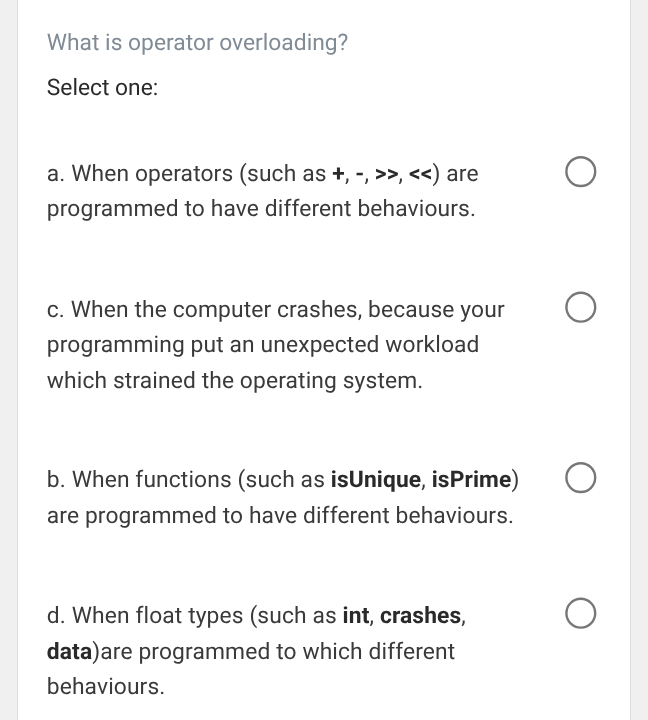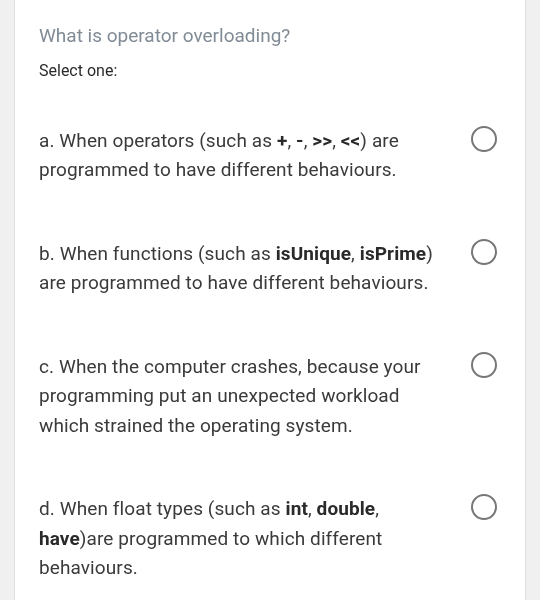--- a/index.html
+++ b/index.html
@@ -20,21 +20,21 @@
   }
   .question {
     color: #808b95;
     font-size: 19px;
     font-weight: 400;
     padding-top: 24px;
     padding-bottom: 14px;
   }
   .prompt {
     color: #2a2a2a;
-    font-size: 16px;
+    font-size: 19px;
     font-weight: 400;
     padding-bottom: 28px;
   }
   .option-row {
     display: flex;
     align-items: flex-start;
     justify-content: space-between;
     gap: 32px;
     padding: 18px 0 36px 0;
   }
@@ -63,26 +63,26 @@
 <div class="card">
   <div class="question">What is operator overloading?</div>
   <div class="prompt">Select one:</div>
 
   <div class="option-row">
     <div class="option-text"><span>a</span><span>. When operators (such as </span><b>+</b>, <b>-</b>, <b>&gt;&gt;</b>, <b>&lt;&lt;</b><span>) are programmed to have different behaviours.</span></div>
     <div class="radio"></div>
   </div>
 
   <div class="option-row">
+    <div class="option-text"><span>c</span><span>. When the computer crashes, because your programming put an unexpected workload which strained the operating system.</span></div>
+    <div class="radio"></div>
+  </div>
+
+  <div class="option-row">
     <div class="option-text"><span>b</span><span>. When functions (such as </span><b>isUnique</b>, <b>isPrime</b><span>) are programmed to have different behaviours.</span></div>
     <div class="radio"></div>
   </div>
 
   <div class="option-row">
-    <div class="option-text"><span>c</span><span>. When the computer crashes, because your programming put an unexpected workload which strained the operating system.</span></div>
-    <div class="radio"></div>
-  </div>
-
-  <div class="option-row">
-    <div class="option-text"><span>d</span><span>. When float types (such as </span><b>int</b>, <b>double</b>, <b>have</b><span>)are programmed to which different behaviours.</span></div>
+    <div class="option-text"><span>d</span><span>. When float types (such as </span><b>int</b>, <b>crashes</b>, <b>data</b><span>)are programmed to which different behaviours.</span></div>
     <div class="radio"></div>
   </div>
 </div>
 
 </body></html>

